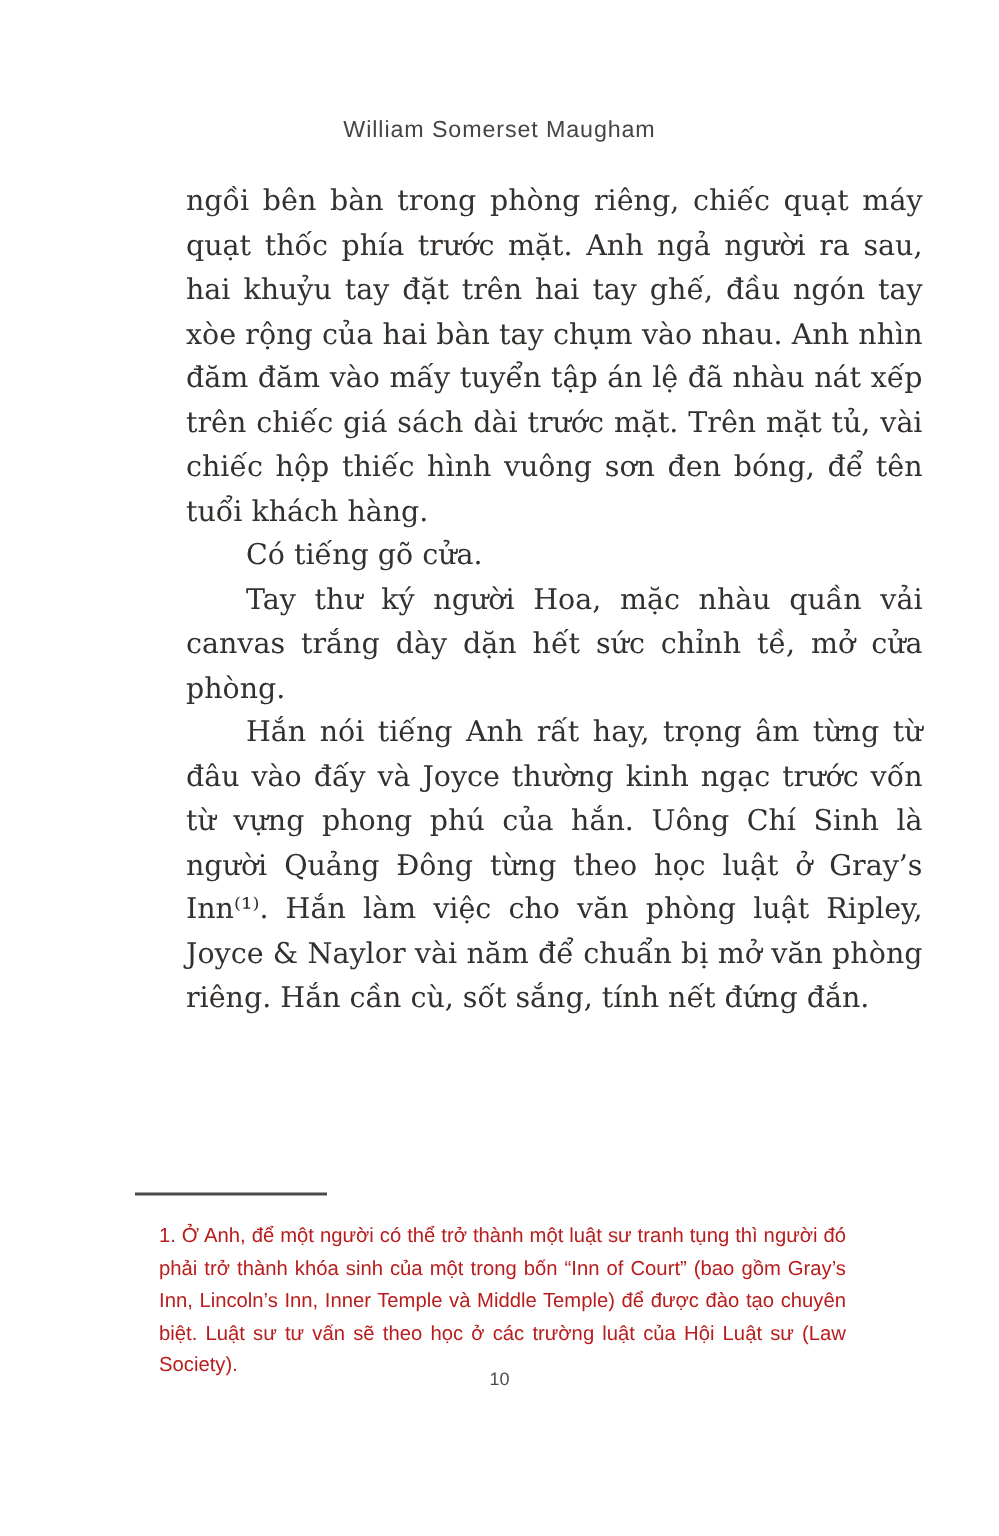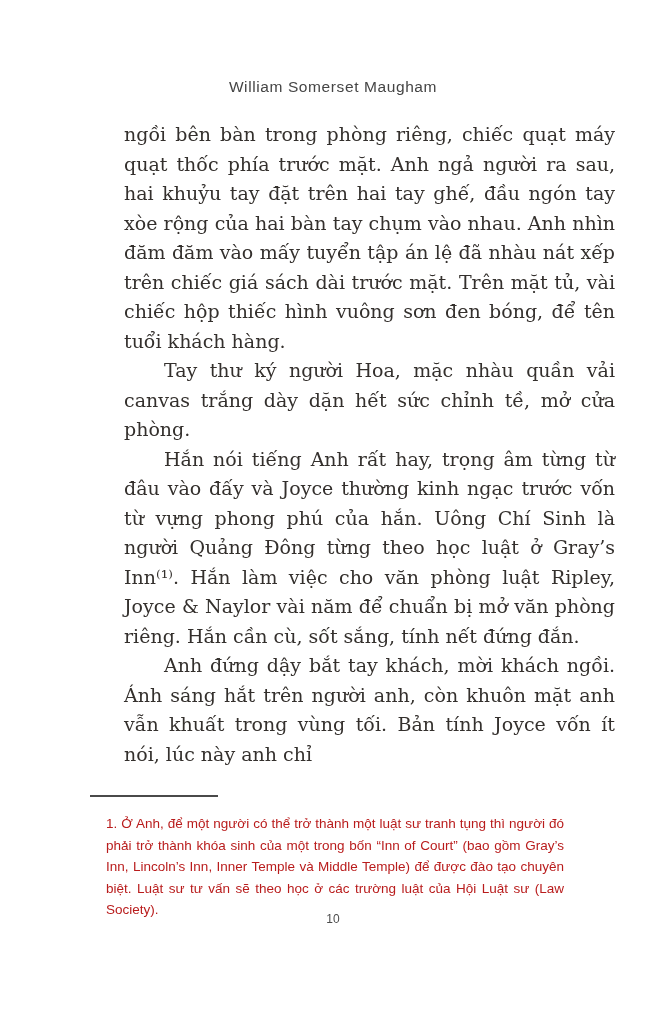--- a/index.html
+++ b/index.html
@@ -77,23 +77,23 @@
 </style>
 </head>
 <body>
 
 <div class="page">
 
   <div class="running-header">William Somerset Maugham</div>
 
   <div class="body-text">
     <p class="no-indent">ngồi bên bàn trong phòng riêng, chiếc quạt máy quạt thốc phía trước mặt. Anh ngả người ra sau, hai khuỷu tay đặt trên hai tay ghế, đầu ngón tay xòe rộng của hai bàn tay chụm vào nhau. Anh nhìn đăm đăm vào mấy tuyển tập án lệ đã nhàu nát xếp trên chiếc giá sách dài trước mặt. Trên mặt tủ, vài chiếc hộp thiếc hình vuông sơn đen bóng, để tên tuổi khách hàng.</p>
+    <p>Có tiếng gõ cửa.</p>
     <p>Tay thư ký người Hoa, mặc nhàu quần vải canvas trắng dày dặn hết sức chỉnh tề, mở cửa phòng.</p>
     <p>Hắn nói tiếng Anh rất hay, trọng âm từng từ đâu vào đấy và Joyce thường kinh ngạc trước vốn từ vựng phong phú của hắn. Uông Chí Sinh là người Quảng Đông từng theo học luật ở Gray’s Inn⁽¹⁾. Hắn làm việc cho văn phòng luật Ripley, Joyce &amp; Naylor vài năm để chuẩn bị mở văn phòng riêng. Hắn cần cù, sốt sắng, tính nết đứng đắn.</p>
-    <p>Anh đứng dậy bắt tay khách, mời khách ngồi. Ánh sáng hắt trên người anh, còn khuôn mặt anh vẫn khuất trong vùng tối. Bản tính Joyce vốn ít nói, lúc này anh chỉ</p>
   </div>
 
   <div class="footnote-section">
     <div class="footnote-rule"></div>
     <p class="footnote-text">1. Ở Anh, để một người có thể trở thành một luật sư tranh tụng thì người đó phải trở thành khóa sinh của một trong bốn “Inn of Court” (bao gồm Gray’s Inn, Lincoln’s Inn, Inner Temple và Middle Temple) để được đào tạo chuyên biệt. Luật sư tư vấn sẽ theo học ở các trường luật của Hội Luật sư (Law Society).</p>
   </div>
 
   <div class="page-number">10</div>
 
 </div>

